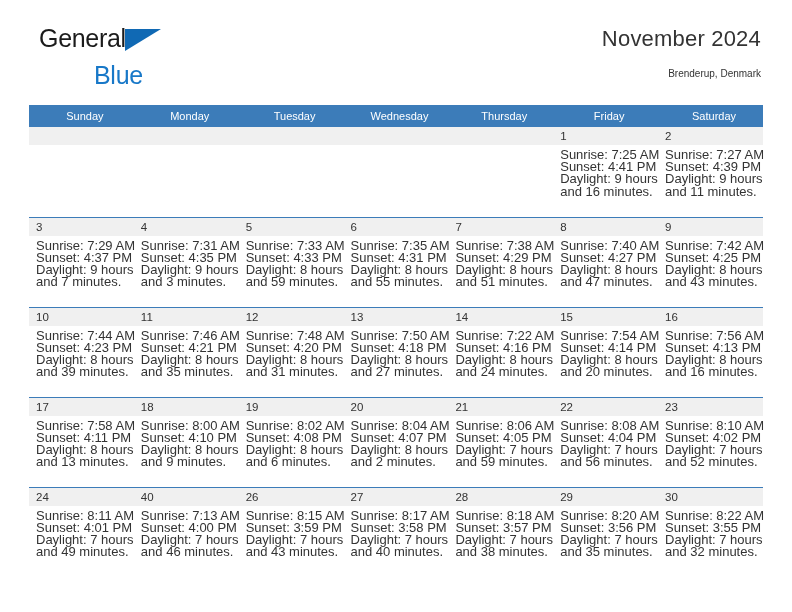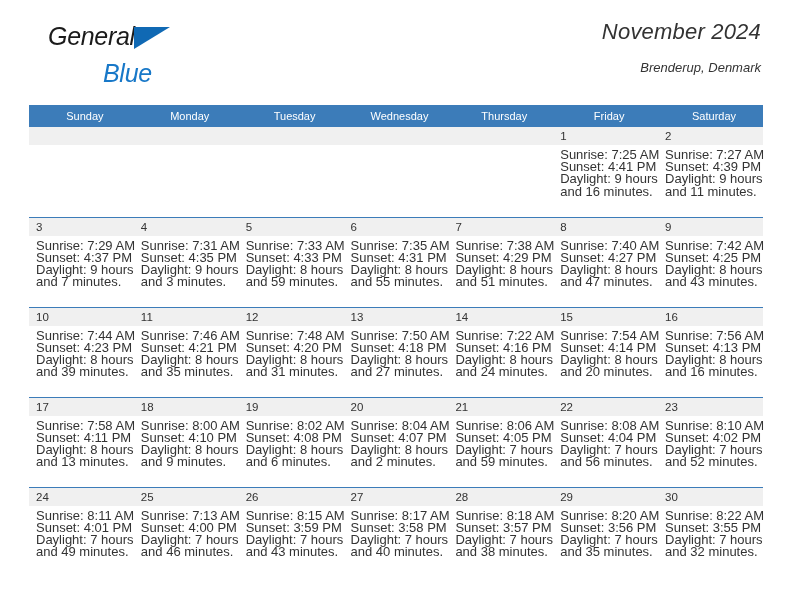--- a/index.html
+++ b/index.html
@@ -18,26 +18,25 @@
   .page {
     position: relative;
     width: 792px;
     height: 612px;
     box-sizing: border-box;
   }
 
   
   .header {
     display: flex;
-    align-items: flex-end;
+    align-items: center;
     justify-content: space-between;
-    padding: 28px 31px 0 40px;
+    padding: 28px 31px 0 31px;
     box-sizing: border-box;
     height: 76px;
-    font-style: italic;
   }
   .logo {
     position: relative;
     width: 170px;
     height: 52px;
     line-height: 1;
     user-select: none;
   }
   .logo-general {
     position: absolute;
@@ -73,21 +72,21 @@
     padding-top: 2px;
   }
   .cal-title {
     font-size: 22px;
     color: #333333;
     font-weight: normal;
     line-height: 1.15;
     letter-spacing: 0.2px;
   }
   .cal-subtitle {
-    font-size: 13px;
+    font-size: 10px;
     color: #333333;
     margin-top: 16px;
     line-height: 1.2;
   }
 
   
   .calendar {
     position: absolute;
     left: 29px;
     top: 105px;
@@ -404,21 +403,21 @@
           <td>
             <div class="daynum-band">24</div>
             <div class="cell-body">
               <div>Sunrise: 8:11 AM</div>
               <div>Sunset: 4:01 PM</div>
               <div>Daylight: 7 hours</div>
               <div>and 49 minutes.</div>
             </div>
           </td>
           <td>
-            <div class="daynum-band">25</div>
+            <div class="daynum-band">40</div>
             <div class="cell-body">
               <div>Sunrise: 7:13 AM</div>
               <div>Sunset: 4:00 PM</div>
               <div>Daylight: 7 hours</div>
               <div>and 46 minutes.</div>
             </div>
           </td>
           <td>
             <div class="daynum-band">26</div>
             <div class="cell-body">

